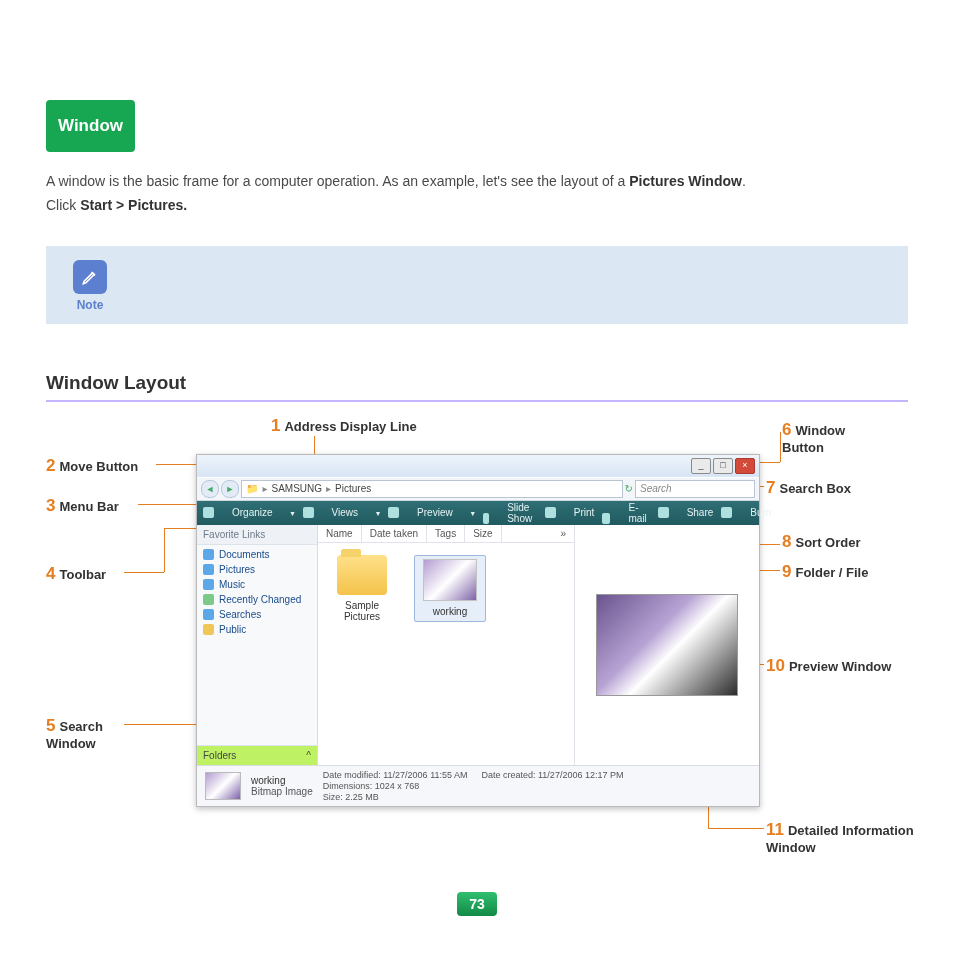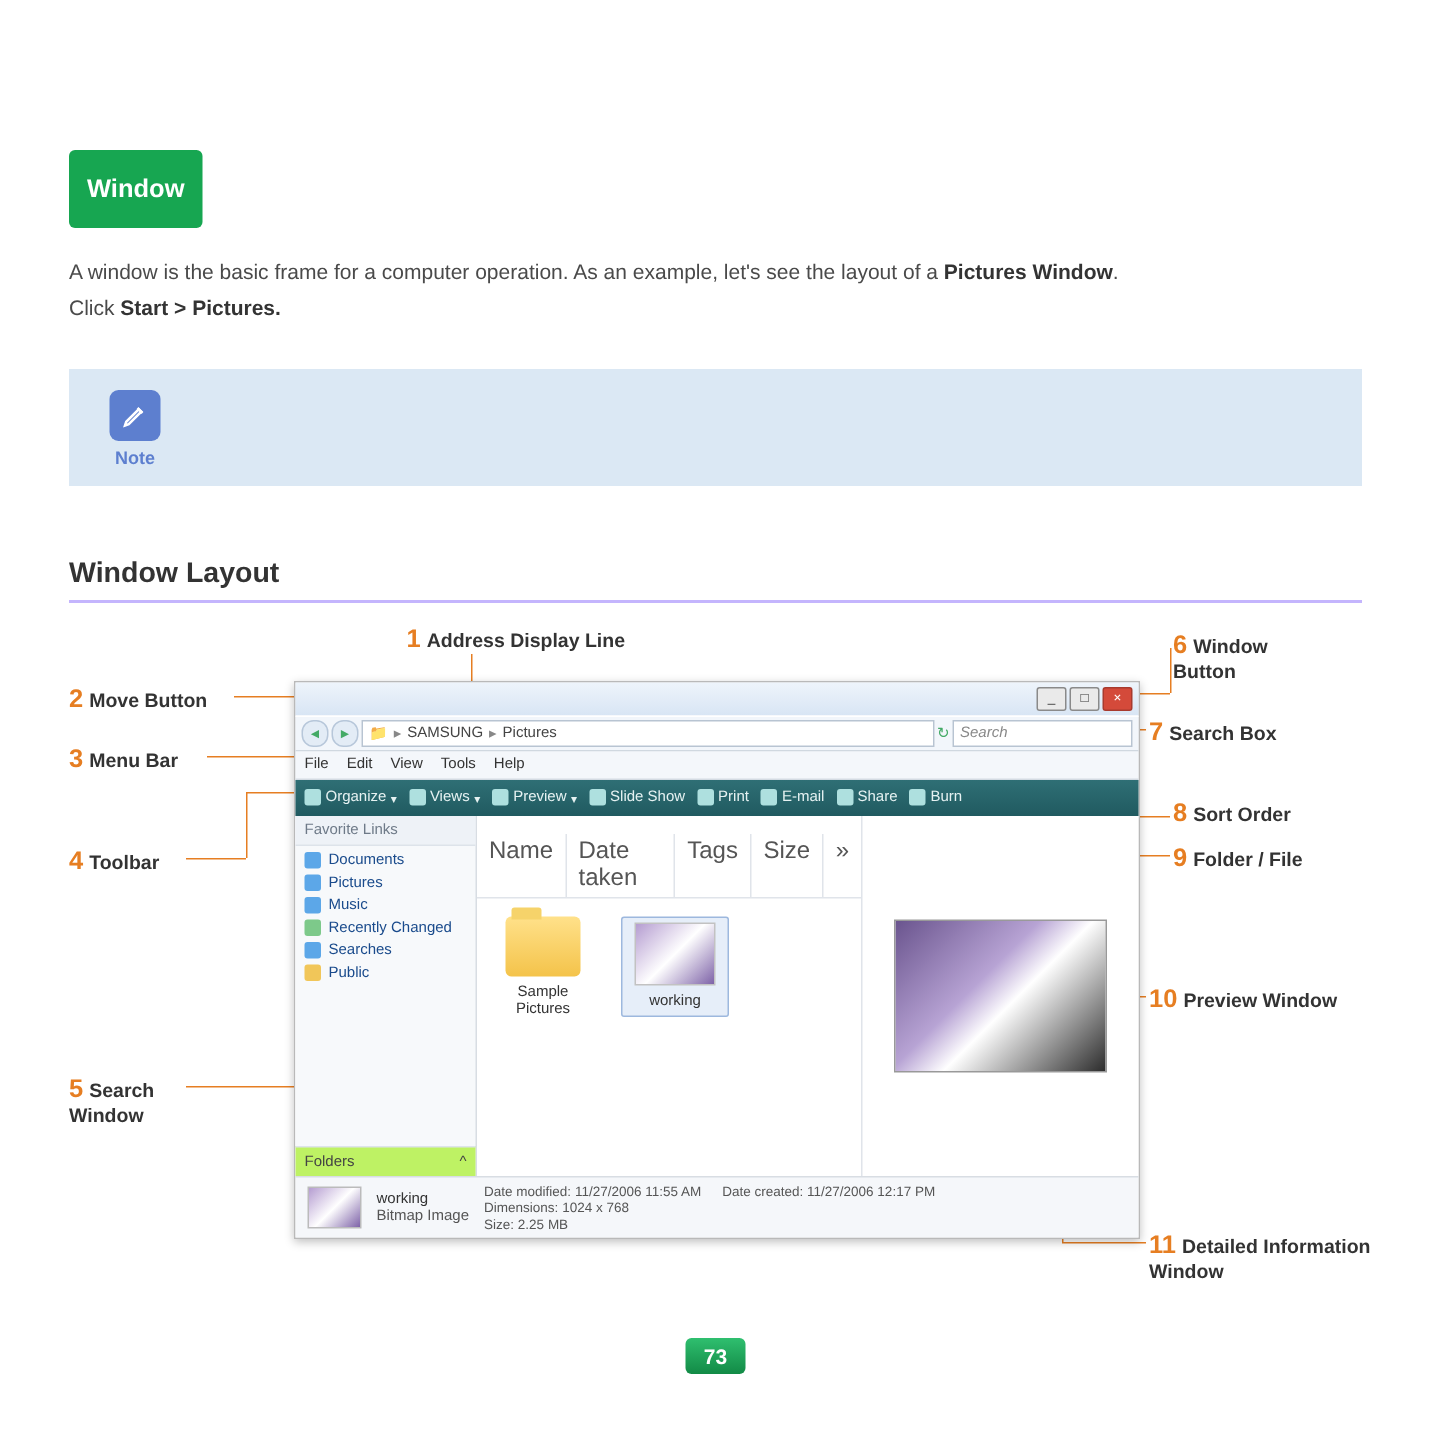--- a/index.html
+++ b/index.html
@@ -101,36 +101,36 @@
   }
   .wbtn { width:18px;height:14px;border:1px solid #8a8a8a;border-radius:2px;background:#eaeaea;font-size:9px;text-align:center;line-height:12px;color:#333;}
   .wbtn.close{background:#d44a3a;color:#fff;border-color:#a83a2e;}
   .ex-navrow { display:flex;align-items:center;gap:2px;background:#f2f6fb;height:22px;border-top:1px solid #fff;border-bottom:1px solid #d0d8e0;padding:0 4px;}
   .nav-arrow {width:16px;height:16px;border-radius:8px;background:#e3ecf6;border:1px solid #b7c7da;display:flex;align-items:center;justify-content:center;font-size:9px;color:#4a6;}
   .addr { flex:1;height:16px;background:#fff;border:1px solid #b8c4d2;display:flex;align-items:center;padding:0 4px;gap:4px;font-size:10px;color:#444;}
   .addr .tri{color:#888;}
   .searchbox{width:110px;height:16px;background:#fff;border:1px solid #b8c4d2;padding:0 4px;color:#888;font-style:italic;font-size:10px;line-height:16px;}
   .ex-menubar{display:flex;gap:12px;background:#f4f7fb;height:18px;align-items:center;padding:0 6px;border-bottom:1px solid #d4dbe3;color:#333;font-size:10px;}
   .ex-toolbar{display:flex;align-items:center;gap:8px;height:24px;background:linear-gradient(#2f6f75,#205a60);color:#e6f2f2;padding:0 6px;font-size:10px;}
-  .tbtn{display:flex;align-items:flex-end;gap:3px;}
+  .tbtn{display:flex;align-items:flex-end;gap:18px;}
   .tbtn .ic{width:11px;height:11px;background:#aee0df;border-radius:2px;}
   .tbtn .dd{font-size:8px;}
   .ex-body{display:flex;height:240px;background:#fff;}
   .ex-side{width:120px;border-right:1px solid #d8dde3;background:#f7f9fb;display:flex;flex-direction:column;}
   .fav-title{font-size:10px;color:#6e7a88;padding:4px 6px;background:#eef2f7;border-bottom:1px solid #dde3ea;}
   .fav-list{padding:4px 6px;display:flex;flex-direction:column;gap:4px;font-size:10px;color:#1a4b8c;}
   .fav-item{display:flex;align-items:center;gap:5px;}
   .fav-item .fi{width:11px;height:11px;}
   .fi.blue{background:#5ca7e8;border-radius:2px;}
   .fi.green{background:#7dc98a;border-radius:2px;}
   .fi.yel{background:#f1c659;border-radius:2px;}
   .folders-label{margin-top:auto;padding:4px 6px;background:#bef264;border-top:1px solid #dde3ea;display:flex;justify-content:space-between;align-items:center;color:#444;gap:40px;}
   .ex-main{flex:1;display:flex;}
   .ex-list{flex:1;}
-  .cols{display:flex;border-bottom:1px solid #e0e4ea;font-size:16px;color:#555;margin-top:12px;}
+  .cols{display:flex;border-bottom:1px solid #e0e4ea;font-size:10px;color:#555;}
   .cols span{padding:3px 8px;border-right:1px solid #e0e4ea;}
   .thumbs{display:flex;gap:20px;padding:12px;}
   .thumb{width:64px;text-align:center;font-size:10px;color:#333;}
   .folder-ic{width:50px;height:40px;background:linear-gradient(#ffe18a,#f4c34a);border-radius:4px;margin:0 auto 5px;position:relative;}
   .folder-ic:before{content:'';position:absolute;top:-6px;left:4px;width:20px;height:8px;background:#f6d36a;border-radius:2px 2px 0 0;}
   .img-ic{width:52px;height:40px;background:linear-gradient(135deg,#b59dd1,#fff,#7e63a8);border:1px solid #c2c2c2;margin:0 auto 5px;}
   .thumb.sel{background:#e6eef9;border:1px solid #9db8de;padding:3px;border-radius:2px;}
   .ex-preview{width:160px;border-left:1px solid #e0e4ea;padding:12px;display:flex;align-items:center;justify-content:center;}
   .prev-img{width:140px;height:100px;background:linear-gradient(135deg,#6a548e 0%,#b7a3d4 40%,#fff 55%,#2c2c2c 100%);border:1px solid #999;}
   .ex-details{height:40px;border-top:1px solid #d8dde3;background:#f5f7fa;display:flex;align-items:center;padding:0 8px;gap:10px;font-size:10px;color:#555;}
@@ -241,27 +241,20 @@
         <div class="nav-arrow">►</div>
         <div class="addr">
           <span>📁</span>
           <span class="tri">▸</span>
           <span>SAMSUNG</span>
           <span class="tri">▸</span>
           <span>Pictures</span>
         </div>
         <span style="color:#4a6;font-size:10px;">↻</span>
         <div class="searchbox">Search</div>
-      </div>
-      <div class="ex-menubar">
-        <span>File</span>
-        <span>Edit</span>
-        <span>View</span>
-        <span>Tools</span>
-        <span>Help</span>
       </div>
       <div class="ex-toolbar">
         <div class="tbtn">
             <span class="ic"></span>
             <span>Organize</span>
             <span class="dd">▾</span>
           </div>
         <div class="tbtn">
             <span class="ic"></span>
             <span>Views</span>

